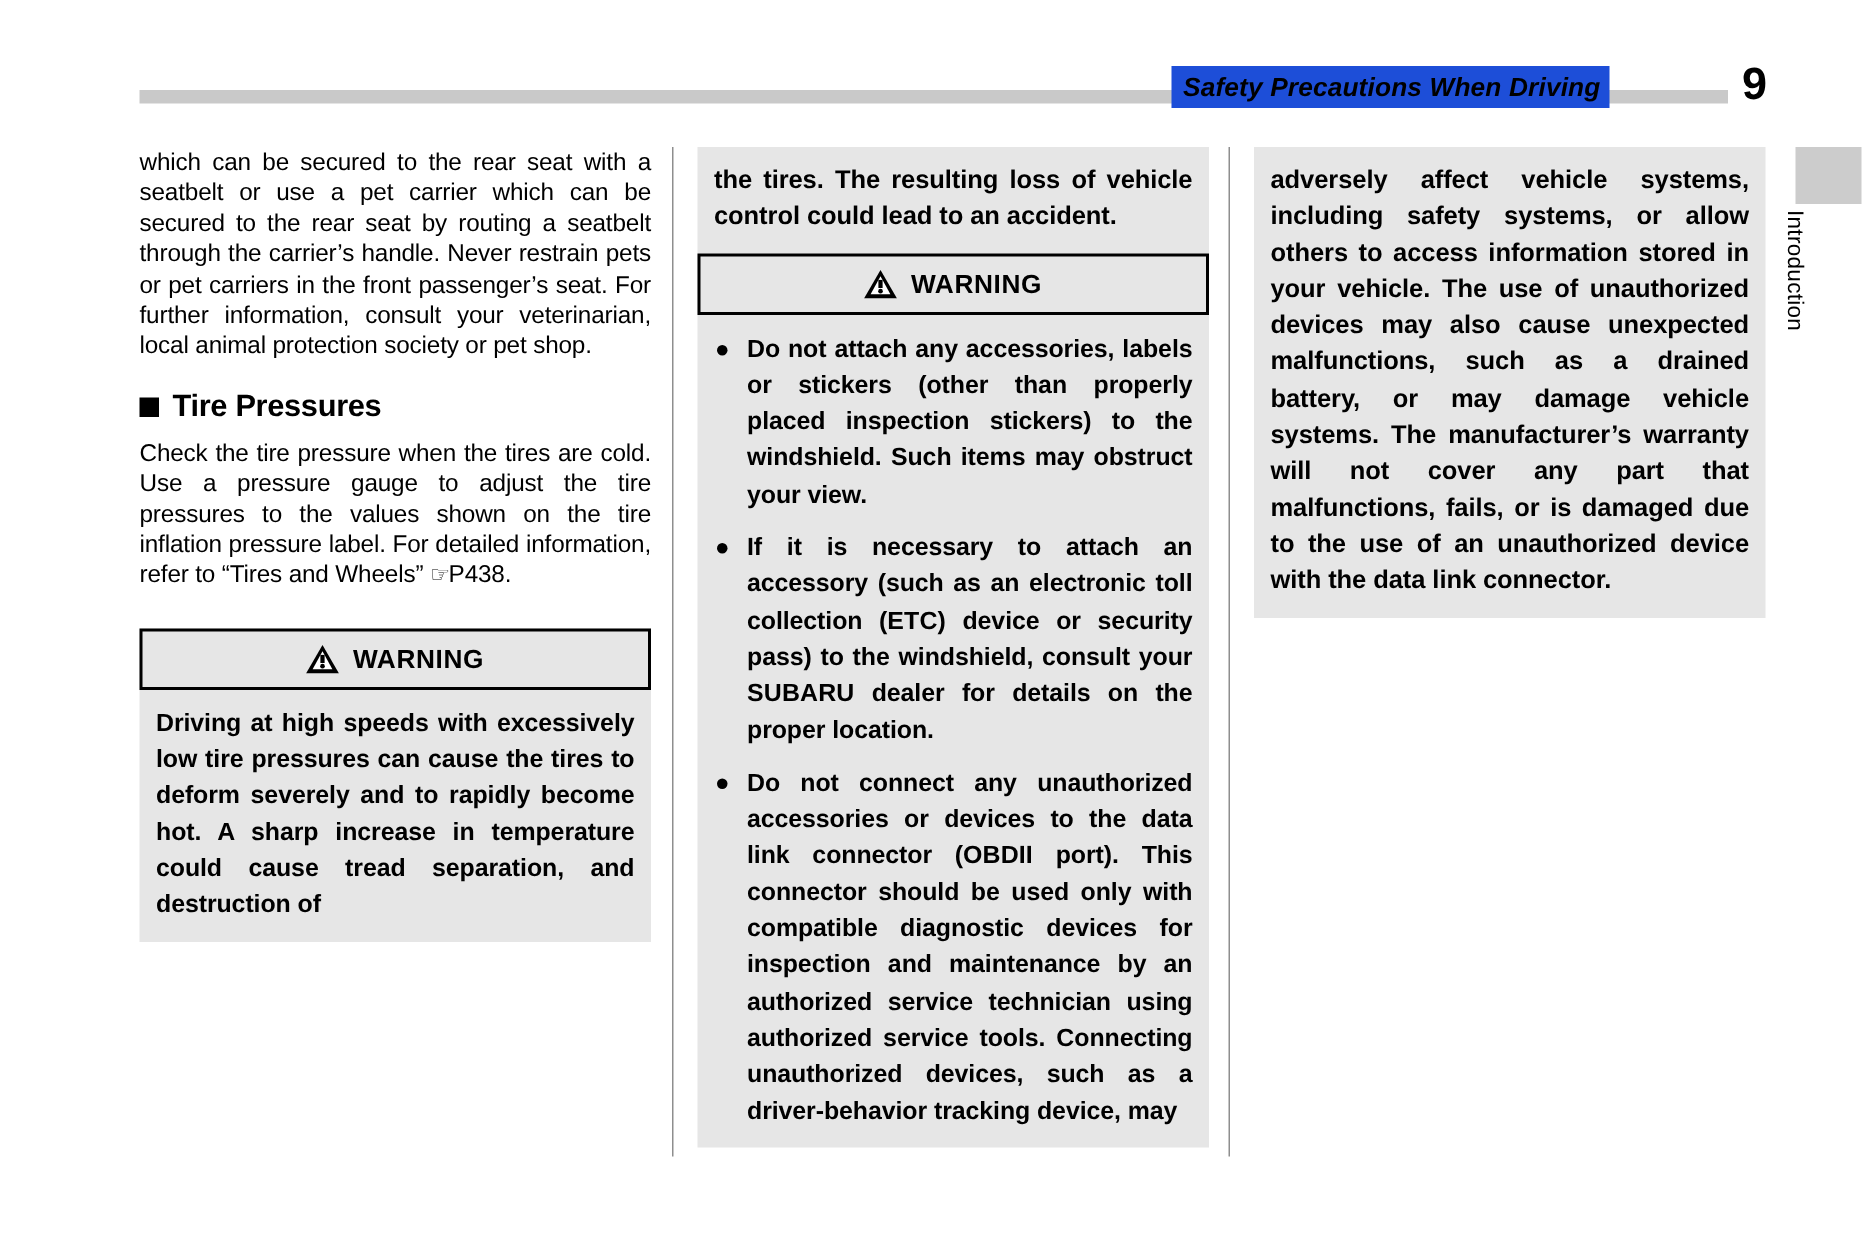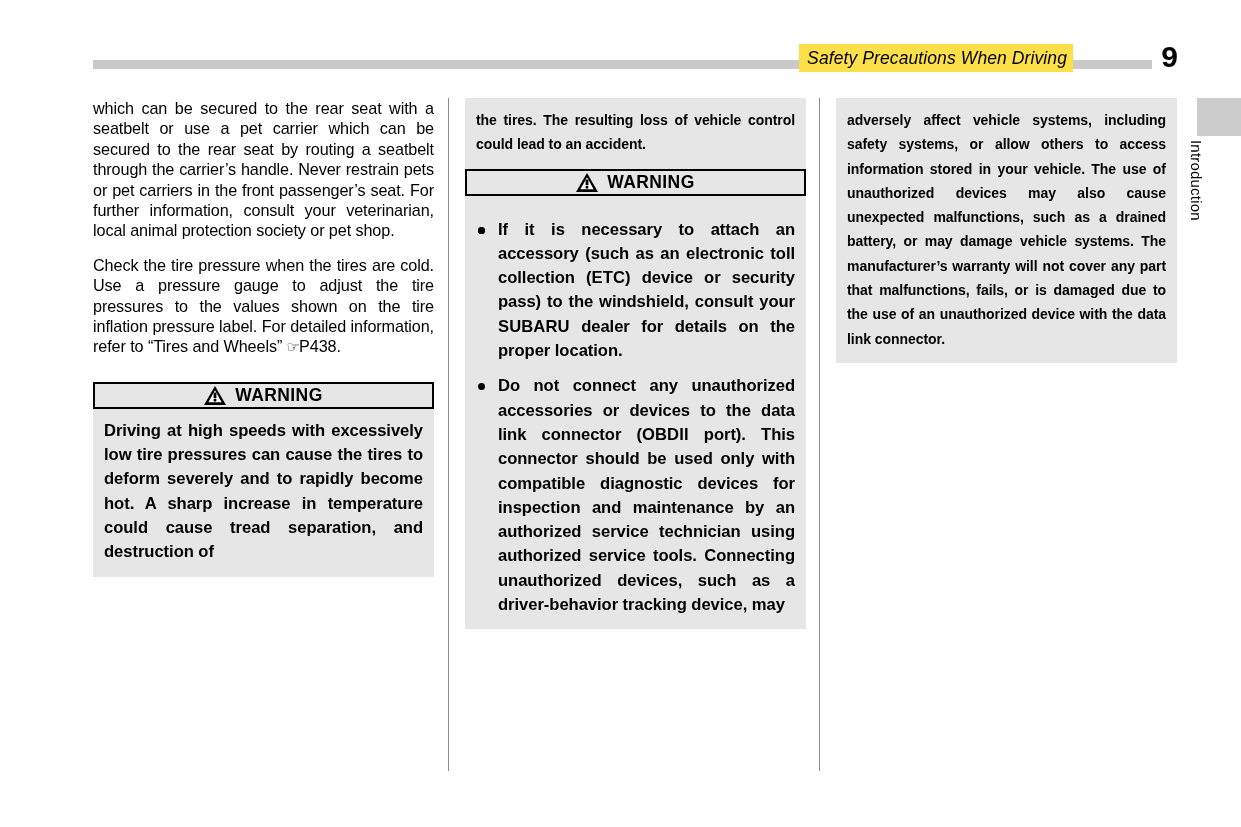--- a/index.html
+++ b/index.html
@@ -30,25 +30,25 @@
     top: 16px;
     width: 1085px;
     height: 9px;
     background: #c9c9c9;
   }
   #header-title {
     position: absolute;
     right: 105px;
     top: 0px;
     font-size: 17.5px;
-    font-weight: normal;
+    font-weight: bold;
     font-style: italic;
     letter-spacing: 0.1px;
     white-space: nowrap;
-    background: #fde047;
+    background: #1d4ed8;
     padding: 0 6px 0 8px;
     line-height: 28px;
   }
   #page-number {
     position: absolute;
     right: 0px;
     top: -8px;
     font-size: 30px;
     font-weight: bold;
     line-height: 42px;
@@ -106,21 +106,21 @@
     font-size: 20.5px;
     font-weight: bold;
     line-height: 24px;
     letter-spacing: -0.2px;
   }
 
   
   .warning-header {
     border: 2px solid #000;
     background: #e6e6e6;
-    height: 27px;
+    height: 41px;
     display: flex;
     align-items: center;
     justify-content: center;
     box-sizing: border-box;
   }
   .warn-triangle {
     width: 22px;
     height: 19px;
     margin-right: 9px;
     flex: 0 0 auto;
@@ -149,21 +149,21 @@
   }
 
   
   .cont-box {
     background: #e6e6e6;
     padding: 10px 11px 12px 11px;
     box-sizing: border-box;
   }
   .cont-box p {
     margin: 0;
-    font-size: 14px;
+    font-size: 17px;
     font-weight: bold;
     line-height: 24.3px;
     text-align: justify;
     text-justify: inter-word;
     letter-spacing: -0.05px;
   }
 
   
   ul.warn-list {
     list-style: none;
@@ -230,20 +230,24 @@
   <div id="page-number">9</div>
 </div>
 
 <div class="col-divider" id="divider-1"></div>
 <div class="col-divider" id="divider-2"></div>
 
 <div class="column" id="col-1">
 
   <p class="body-text">which can be secured to the rear seat with a seatbelt or use a pet carrier which can be secured to the rear seat by routing a seatbelt through the carrier’s handle. Never restrain pets or pet carriers in the front passenger’s seat. For further information, consult your veterinarian, local animal protection society or pet shop.</p>
 
+  <div class="section-heading">
+    <span class="sq-bullet"></span>
+    <span class="heading-text">Tire Pressures</span>
+  </div>
 
 
   <p class="body-text last"><span>Check the tire pressure when the tires are cold. Use a pressure gauge to adjust the tire pressures to the values shown on the tire inflation pressure label. For detailed information, refer to “Tires and Wheels” </span><span class="hand-glyph">☞</span><span>P438.</span></p>
 
   <div style="height:24px"></div>
 
   <div class="warning-header">
     <svg class="warn-triangle" viewBox="0 0 22 19">
       <path d="M11 0 L22 19 L0 19 Z" fill="#000"></path>
       <path d="M11 4.2 L17.6 16.2 L4.4 16.2 Z" fill="#fff"></path>
@@ -271,21 +275,21 @@
       <path d="M11 4.2 L17.6 16.2 L4.4 16.2 Z" fill="#fff"></path>
       <rect x="9.6" y="6.6" width="2.8" height="5.4" fill="#000"></rect>
       <circle cx="11" cy="14.1" r="1.55" fill="#000"></circle>
     </svg>
     <span class="warn-label">WARNING</span>
   </div>
 
   <div class="warning-body" style="padding-top:11px;padding-left:0;padding-right:11px;">
     <ul class="warn-list">
       <li>
-        <span class="dot"></span><span class="xbold"></span><span></span><span class="xbold"></span><span></span>
+        <span class="dot"></span><span>Do not attach any accessories, labels or stickers (other than properly placed inspection stickers) to the windshield. Such items may obstruct your view.</span><span class="xbold"></span><span></span><span class="xbold"></span><span></span>
       </li>
       <li>
         <span class="dot"></span><span>If it is necessary to attach an accessory (such as an electronic toll collection (</span><span class="xbold">ETC</span><span>) device or security pass) to the windshield, consult your </span><span class="xbold">SUBARU</span><span> dealer for details on the proper location.</span>
       </li>
       <li>
         <span class="dot"></span><span>Do not connect any unauthorized accessories or devices to the data link connector (</span><span class="xbold">OBDII</span><span> port). This connector should be used only with compatible diagnostic devices for inspection and maintenance by an authorized service technician using authorized service tools. Connecting unauthorized devices, such as a driver-behavior tracking device, may</span><span class="xbold"></span><span></span>
       </li>
     </ul>
   </div>
 

